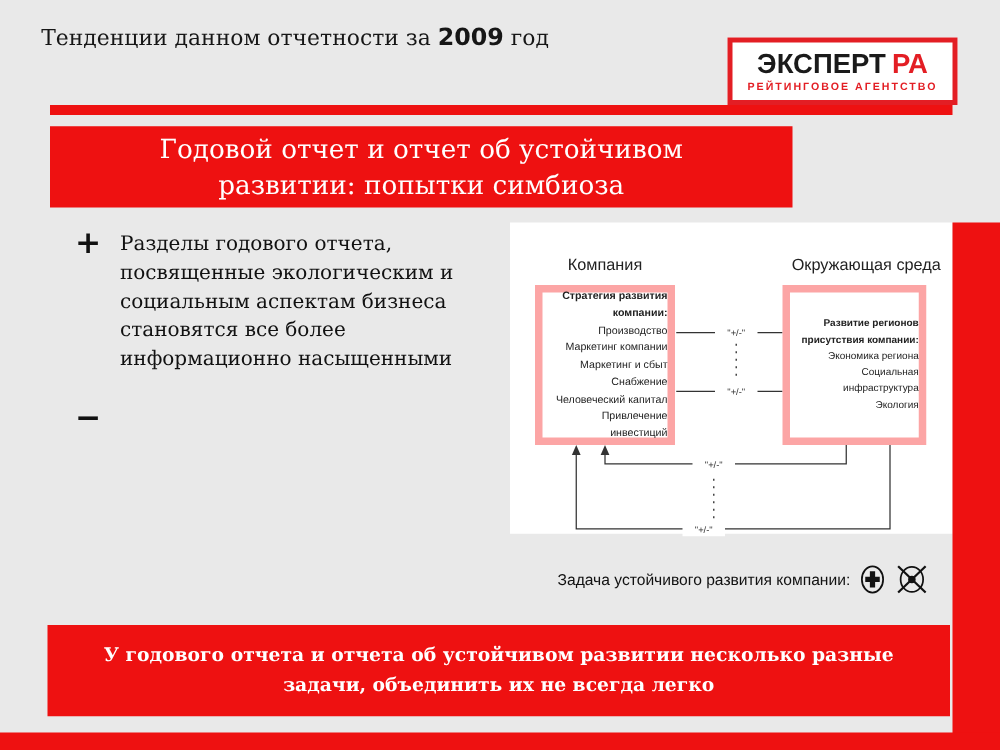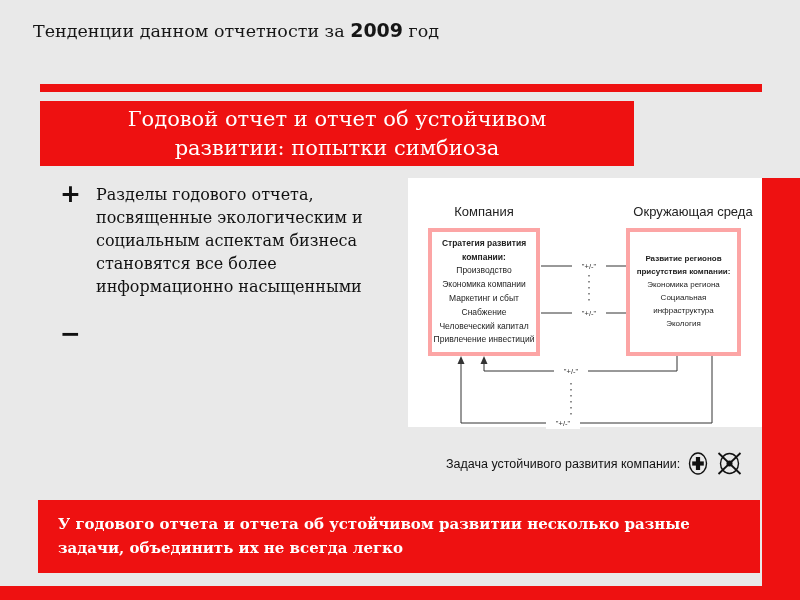--- a/index.html
+++ b/index.html
@@ -79,22 +79,22 @@
     font-family: "Liberation Sans", sans-serif; color: #222;
   }
   .panel-header {
     position: absolute; top: 26px; font-size: 13px;
     text-align: center; color: #222;
   }
   .header-left  { left: 15px;  width: 122px; }
   .header-right { left: 220px; width: 130px; }
   .dbox {
     position: absolute; top: 50px; height: 128px;
-    border: 4px solid #fca5a5; background: #fff;
-    box-sizing: border-box; text-align: center;
+    border: 6px solid #fca5a5; background: #fff;
+    box-sizing: border-box; text-align: right;
     display: flex; flex-direction: column; justify-content: center;
     font-size: 8.5px; line-height: 1.62;
   }
   .dbox-left  { left: 20px;  width: 112px; }
   .dbox-right { left: 218px; width: 115px; font-size: 8px; }
   .dbox-title { font-weight: bold; }
   .connectors { position: absolute; left: 0; top: 0; pointer-events: none; }
   .link-label {
     position: absolute; background: #ffffff;
     font-size: 7.5px; color: #333; text-align: center;
@@ -110,21 +110,21 @@
     display: flex; align-items: center;
     font-size: 12.5px; color: #111; white-space: nowrap; margin-top: 16px;
   }
   .goal .icon { margin-left: 7px; }
 
   
   .footer-banner {
     position: absolute; left: 38px; top: 500px;
     width: 722px; height: 73px; background: #ee1111;
     color: #ffffff; font-size: 15px; font-weight: bold;
-    line-height: 1.55; 
+    line-height: 1.55; text-align: center;
     display: flex; align-items: center; justify-content: center;
     padding: 0 20px; box-sizing: border-box;
   }
 
   
   .right-bar {
     position: absolute; left: 762px; top: 178px;
     width: 38px; height: 422px; background: #ee1111;
   }
   .bottom-strip {
@@ -134,20 +134,26 @@
 </style>
 </head>
 <body>
 
 <div class="slide">
 
   <div class="slide-title">
     <span>Тенденции данном отчетности за </span><span class="year">2009</span><span> год</span>
   </div>
 
+  <div class="logo">
+    <div class="logo-line1">
+      <span>ЭКСПЕРТ</span><span class="ra">РА</span>
+    </div>
+    <div class="logo-line2">РЕЙТИНГОВОЕ АГЕНТСТВО</div>
+  </div>
 
   <div class="thin-line"></div>
 
   <div class="banner">
     <span>Годовой отчет и отчет об устойчивом развитии: попытки симбиоза</span>
   </div>
 
   <div class="bullets">
     <div class="bullet">
       <span class="bullet-marker">+</span>
@@ -177,21 +183,21 @@
 
       <polyline points="304,178 304,245 53,245 53,185" fill="none" stroke="#333" stroke-width="1"></polyline>
       <polygon points="53,178 49.5,186 56.5,186" fill="#333"></polygon>
 
       <line x1="163" y1="205" x2="163" y2="238" stroke="#444" stroke-width="1.2" stroke-dasharray="1.5,4.5"></line>
     </svg>
 
     <div class="dbox dbox-left">
       <div class="dbox-title">Стратегия развития компании:</div>
       <div>Производство</div>
-      <div>Экономика компании</div>
+      <div>Маркетинг компании</div>
       <div>Маркетинг и сбыт</div>
       <div>Снабжение</div>
       <div>Человеческий капитал</div>
       <div>Привлечение инвестиций</div>
     </div>
 
     <div class="dbox dbox-right">
       <div class="dbox-title">Развитие регионов присутствия компании:</div>
       <div>Экономика региона</div>
       <div>Социальная инфраструктура</div>

